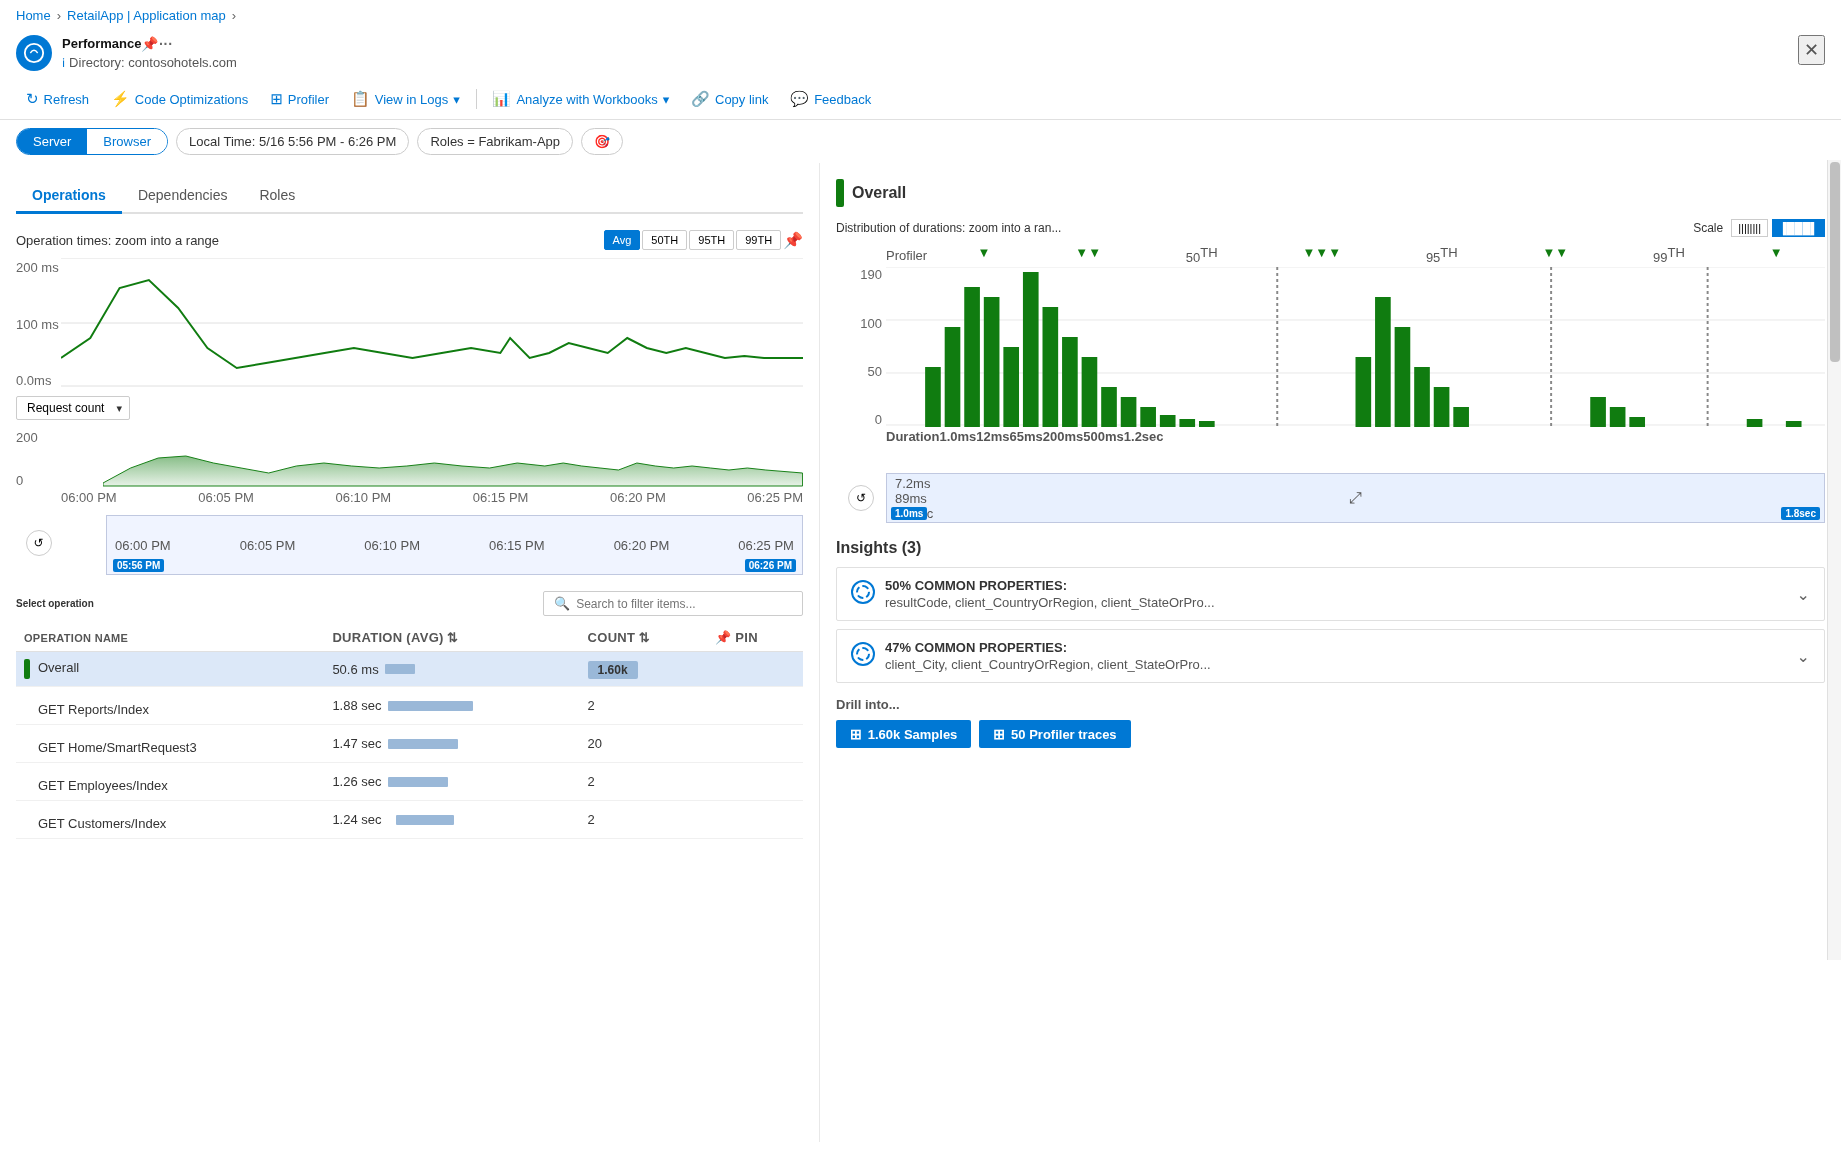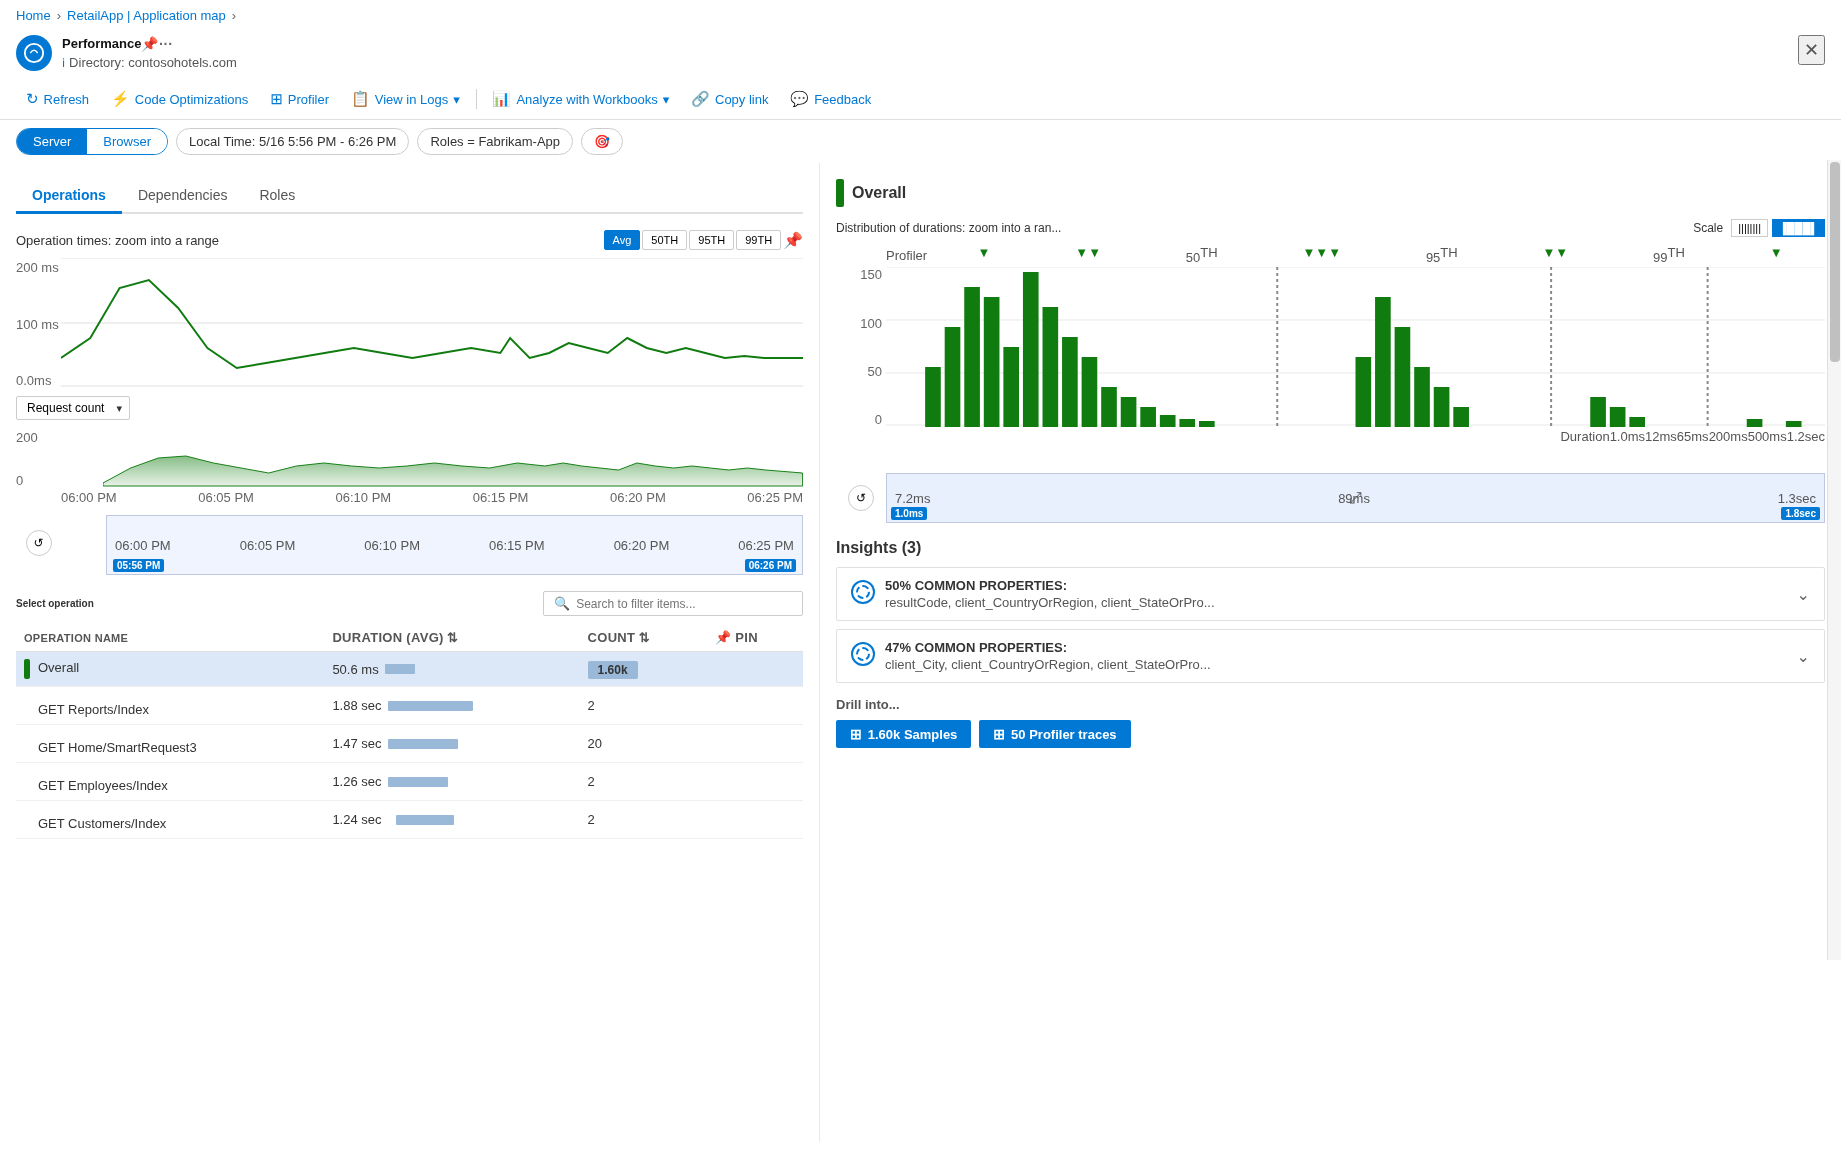--- a/index.html
+++ b/index.html
@@ -416,21 +416,21 @@
         <span>95<sup>TH</sup></span>
         <span style="color:#107c10;">▼▼</span>
         <span>99<sup>TH</sup></span>
         <span style="color:#107c10;">▼</span>
       </div>
     </div>
 
     <div class="histogram">
       <div style="display:flex;">
         <div style="width:50px; display:flex; flex-direction:column; justify-content:space-between; font-size:11px; color:#666; height:160px; text-align:right; padding-right:4px;">
-          <span>150</span>
+          <span>190</span>
           <span>100</span>
           <span>50</span>
           <span>0</span>
         </div>
         <div style="flex:1; height:160px; position:relative;">
           <svg viewBox="0 0 480 160" preserveAspectRatio="none" width="100%" height="160">
 
             <line x1="0" y1="0" x2="480" y2="0" stroke="#e0e0e0" stroke-width="0.5"></line>
             <line x1="0" y1="53" x2="480" y2="53" stroke="#e0e0e0" stroke-width="0.5"></line>
             <line x1="0" y1="106" x2="480" y2="106" stroke="#e0e0e0" stroke-width="0.5"></line>
@@ -464,39 +464,39 @@
             <rect x="290" y="140" width="8" height="20" fill="#107c10"></rect>
 
             <rect x="360" y="130" width="8" height="30" fill="#107c10"></rect>
             <rect x="370" y="140" width="8" height="20" fill="#107c10"></rect>
             <rect x="380" y="150" width="8" height="10" fill="#107c10"></rect>
             <rect x="440" y="152" width="8" height="8" fill="#107c10"></rect>
             <rect x="460" y="154" width="8" height="6" fill="#107c10"></rect>
           </svg>
         </div>
       </div>
-      <div style="display:flex; justify-content:flex-end; margin-left:50px; font-size:11px; color:#555; margin-top:2px;">
+      <div style="display:flex; justify-content:flex-start; margin-left:50px; font-size:11px; color:#555; margin-top:2px;font-weight:bold;">
         <span>Duration</span>
         <span>1.0ms</span>
         <span>12ms</span>
         <span>65ms</span>
         <span>200ms</span>
         <span>500ms</span>
         <span>1.2sec</span>
       </div>
     </div>
 
     <div style="display:flex; margin-top:6px;">
       <div style="width:50px; display:flex; align-items:center; justify-content:center;">
         <button style="background:white; border:1px solid #ccc; border-radius:50%; width:26px; height:26px; cursor:pointer; font-size:12px;">↺</button>
       </div>
       <div style="flex:1; background:#e8f0fe; border:1px solid #c0c8e0; height:50px; position:relative; display:flex; align-items:center;">
 
         <div style="position:absolute; right:50%; top:50%; transform:translate(50%,-50%); font-size:16px; color:#555;">⤢</div>
-        <div style="display:flex; justify-content:space-between; width:100%; padding:0 8px; font-size:11px; color:#555;">
+        <div style="display:flex; justify-content:center; width:100%; padding:0 8px; font-size:11px; color:#555;flex-direction:column;">
           <span>7.2ms</span>
           <span>89ms</span>
           <span>1.3sec</span>
         </div>
         <div style="position:absolute; bottom:2px; left:4px; background:#0078d4; color:white; font-size:10px; padding:1px 4px; border-radius:2px; font-weight:600;">1.0ms</div>
         <div style="position:absolute; bottom:2px; right:4px; background:#0078d4; color:white; font-size:10px; padding:1px 4px; border-radius:2px; font-weight:600;">1.8sec</div>
       </div>
     </div>
 
     <div class="insights-title">Insights (3)</div>

